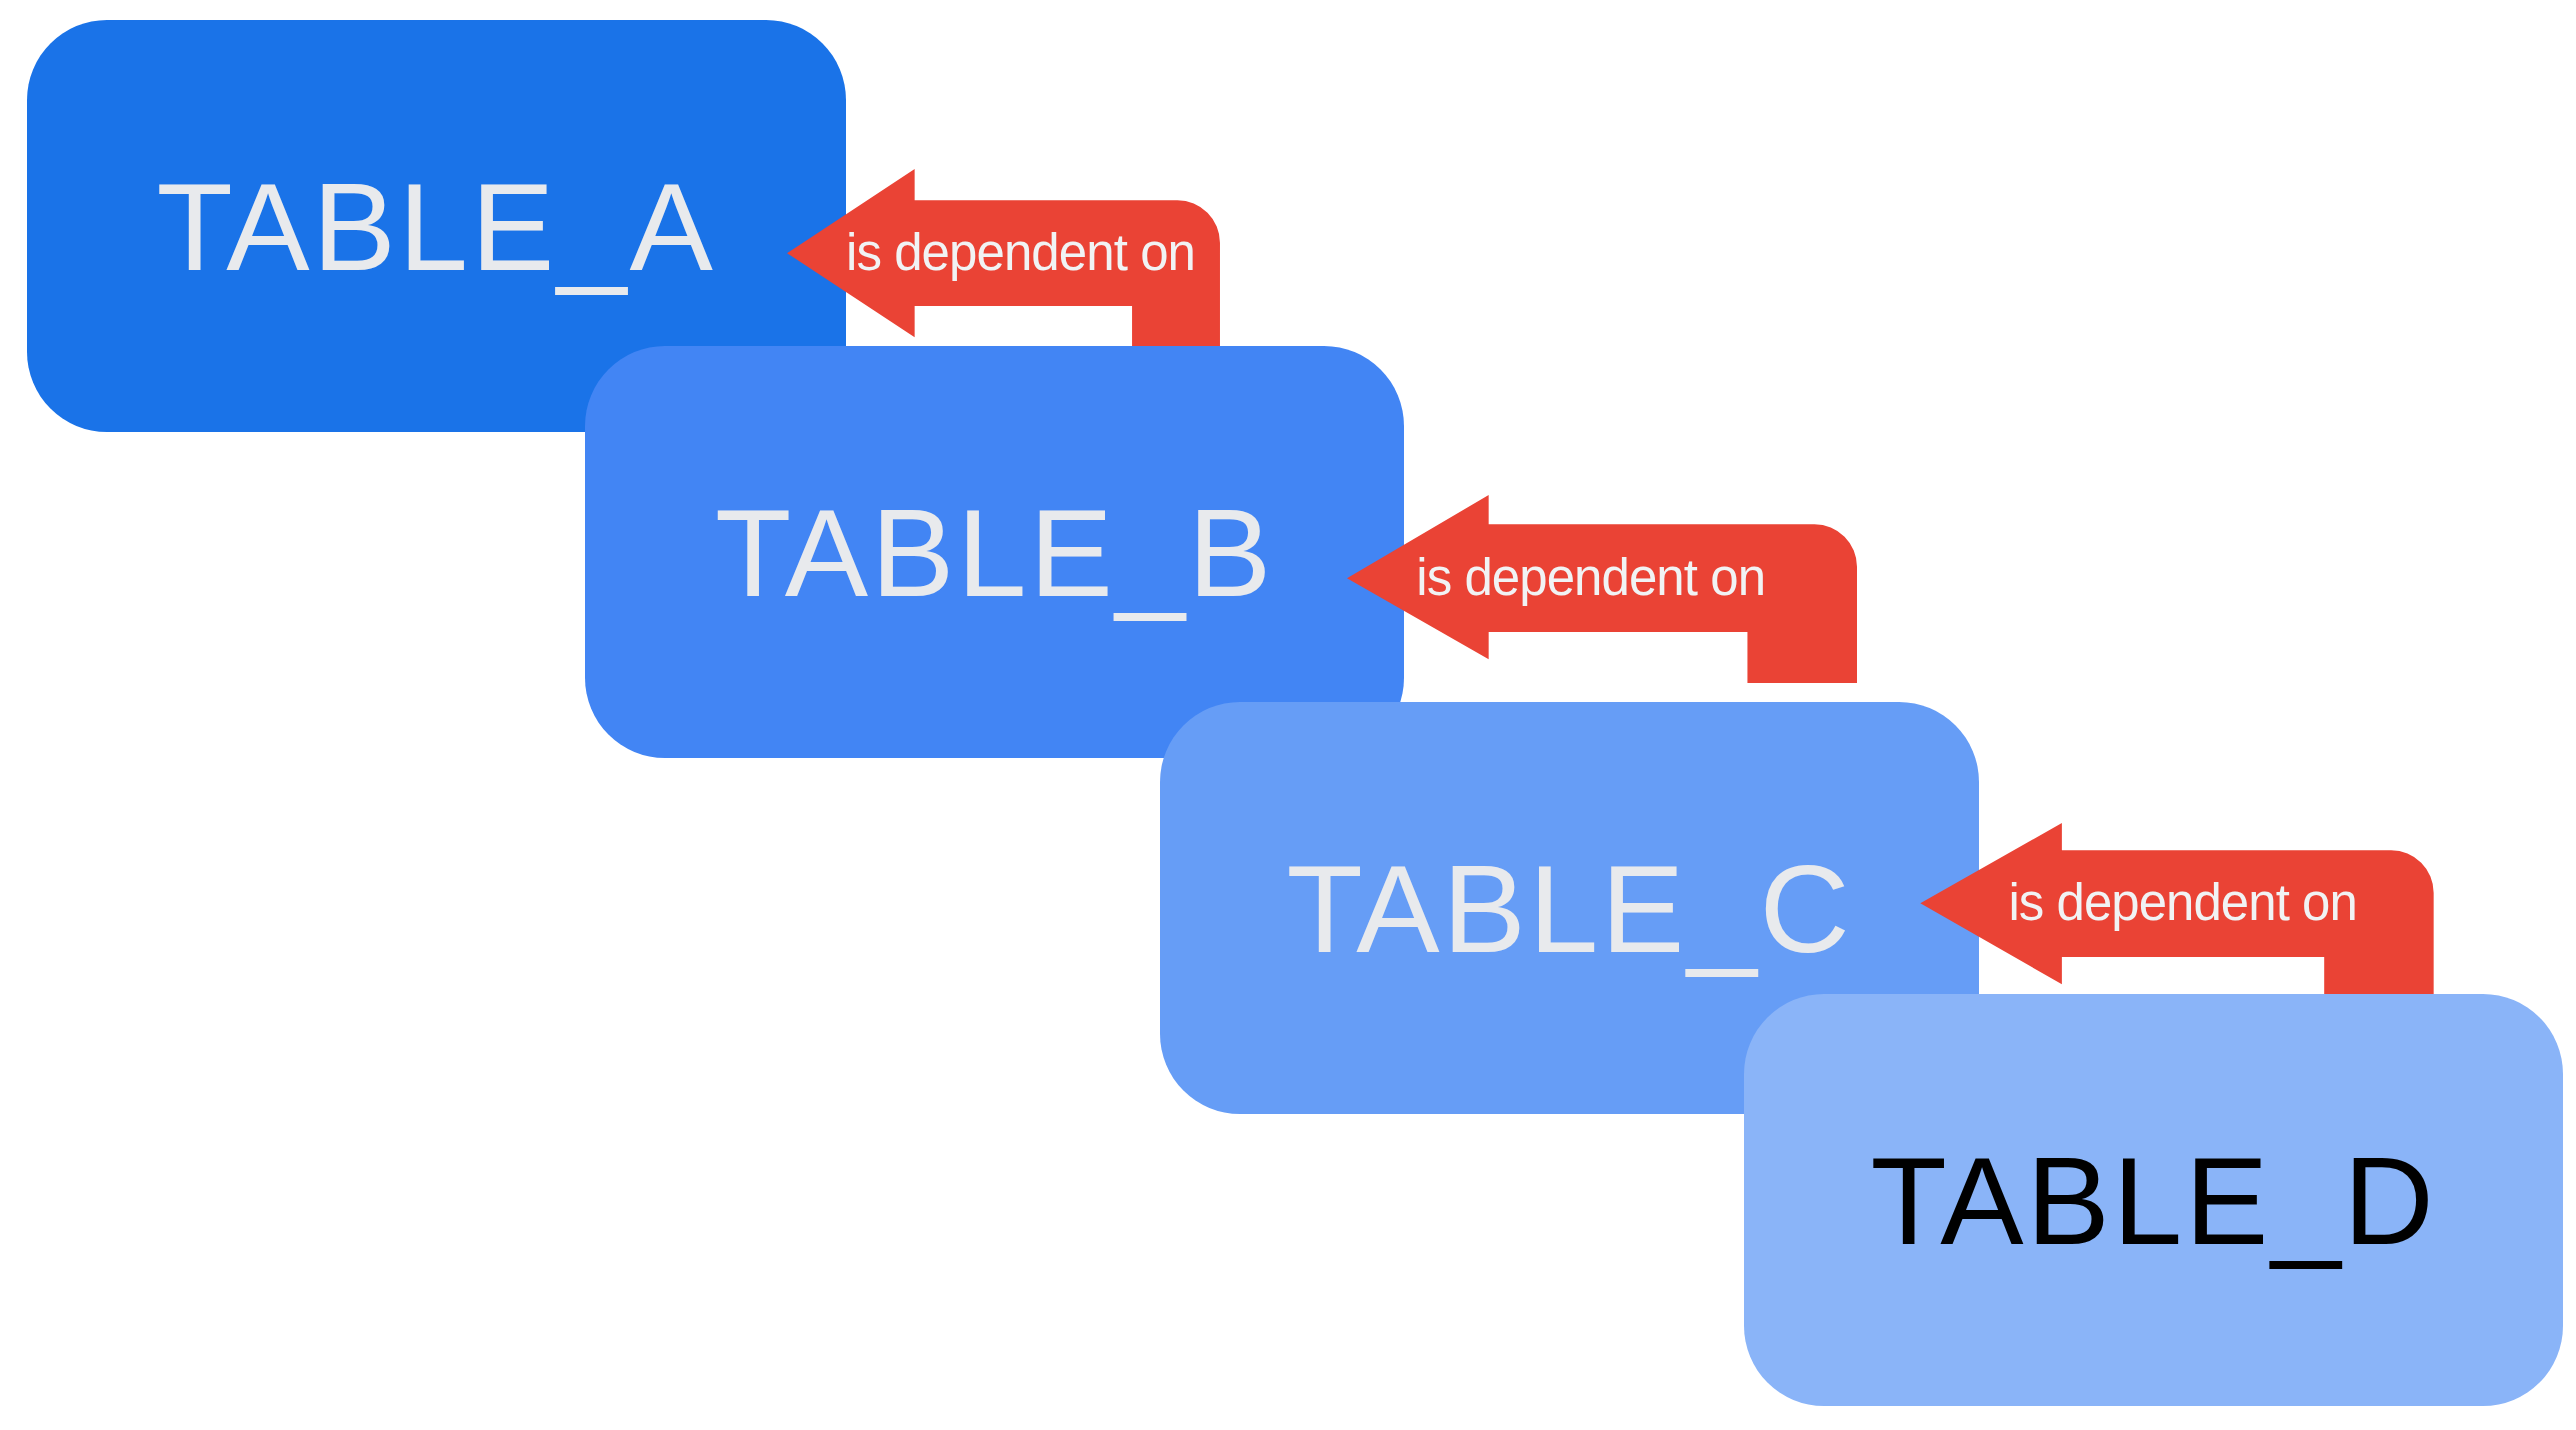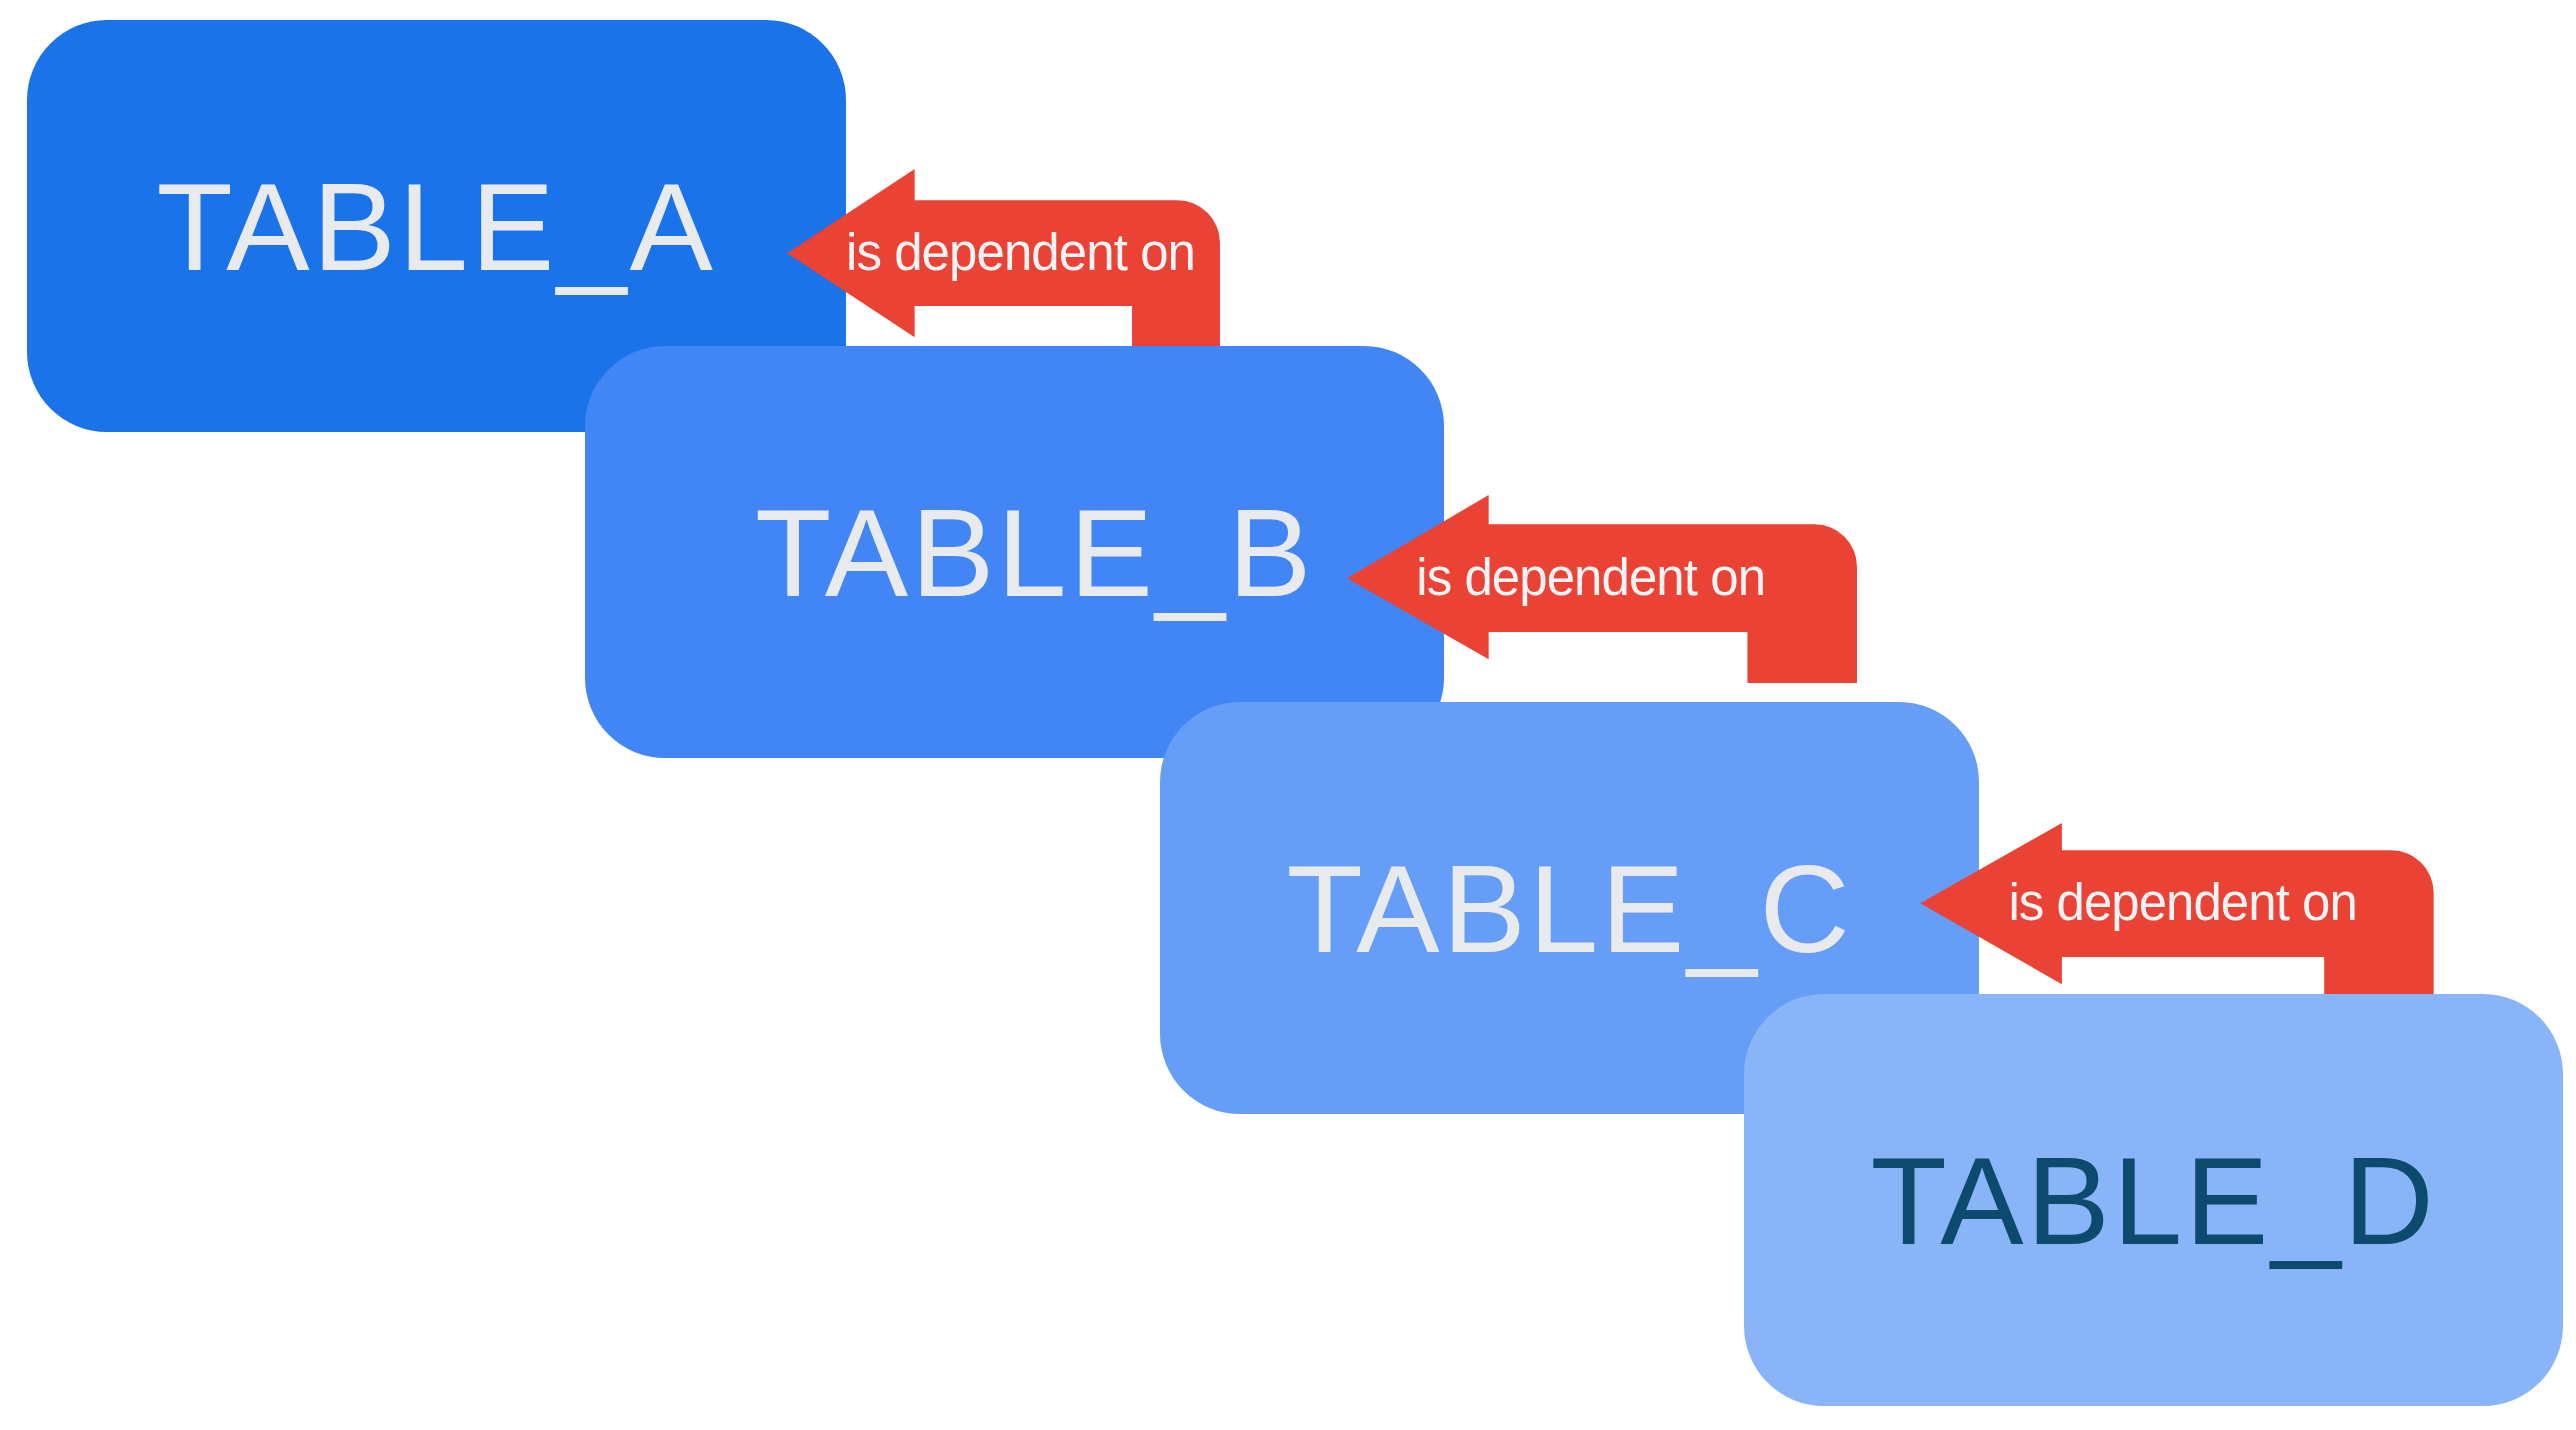--- a/index.html
+++ b/index.html
@@ -59,36 +59,36 @@
 
   <div class="node" id="node-a" style="background: rgb(26, 115, 232);">
     <span class="node-label" style="color: rgb(232, 234, 237);">TABLE_A</span>
   </div>
 
   <svg class="arrow" id="arrow-1" width="433" height="190" viewBox="0 0 458 201">
     <path d="M0,89 L135,0 L135,33 L413,33 A45,45 0 0 1 458,78 L458,201 L365,201 L365,145 L135,145 L135,178 Z" fill="#EA4335"></path>
     <text class="arrow-label" x="247" y="107" text-anchor="middle" fill="#F1F3F4">is dependent on</text>
   </svg>
 
-  <div class="node" id="node-b" style="background: rgb(66, 133, 244); padding-left: 40px;">
+  <div class="node" id="node-b" style="background: rgb(66, 133, 244);">
     <span class="node-label" style="color: rgb(232, 234, 237);">TABLE_B</span>
   </div>
 
   <svg class="arrow" id="arrow-2" width="510" height="188" viewBox="0 0 540 199">
     <path d="M0,88 L150,0 L150,31 L495,31 A45,45 0 0 1 540,76 L540,199 L424,199 L424,145 L150,145 L150,174 Z" fill="#EA4335"></path>
     <text class="arrow-label" x="258" y="106" text-anchor="middle" fill="#F1F3F4">is dependent on</text>
   </svg>
 
   <div class="node" id="node-c" style="background: rgb(102, 157, 246);">
     <span class="node-label" style="color: rgb(232, 234, 237);">TABLE_C</span>
   </div>
 
   <svg class="arrow" id="arrow-3" width="514" height="184" viewBox="0 0 544 195">
     <path d="M0,85 L150,0 L150,29 L499,29 A45,45 0 0 1 544,74 L544,195 L428,195 L428,142 L150,142 L150,171 Z" fill="#EA4335"></path>
     <text class="arrow-label" x="278" y="103" text-anchor="middle" fill="#F1F3F4">is dependent on</text>
   </svg>
 
   <div class="node" id="node-d" style="background: rgb(138, 180, 248);">
-    <span class="node-label" style="color: #0c4a6e;">TABLE_D</span>
+    <span class="node-label" style="color: #000000;">TABLE_D</span>
   </div>
 
 </div>
 
 
 </body></html>

